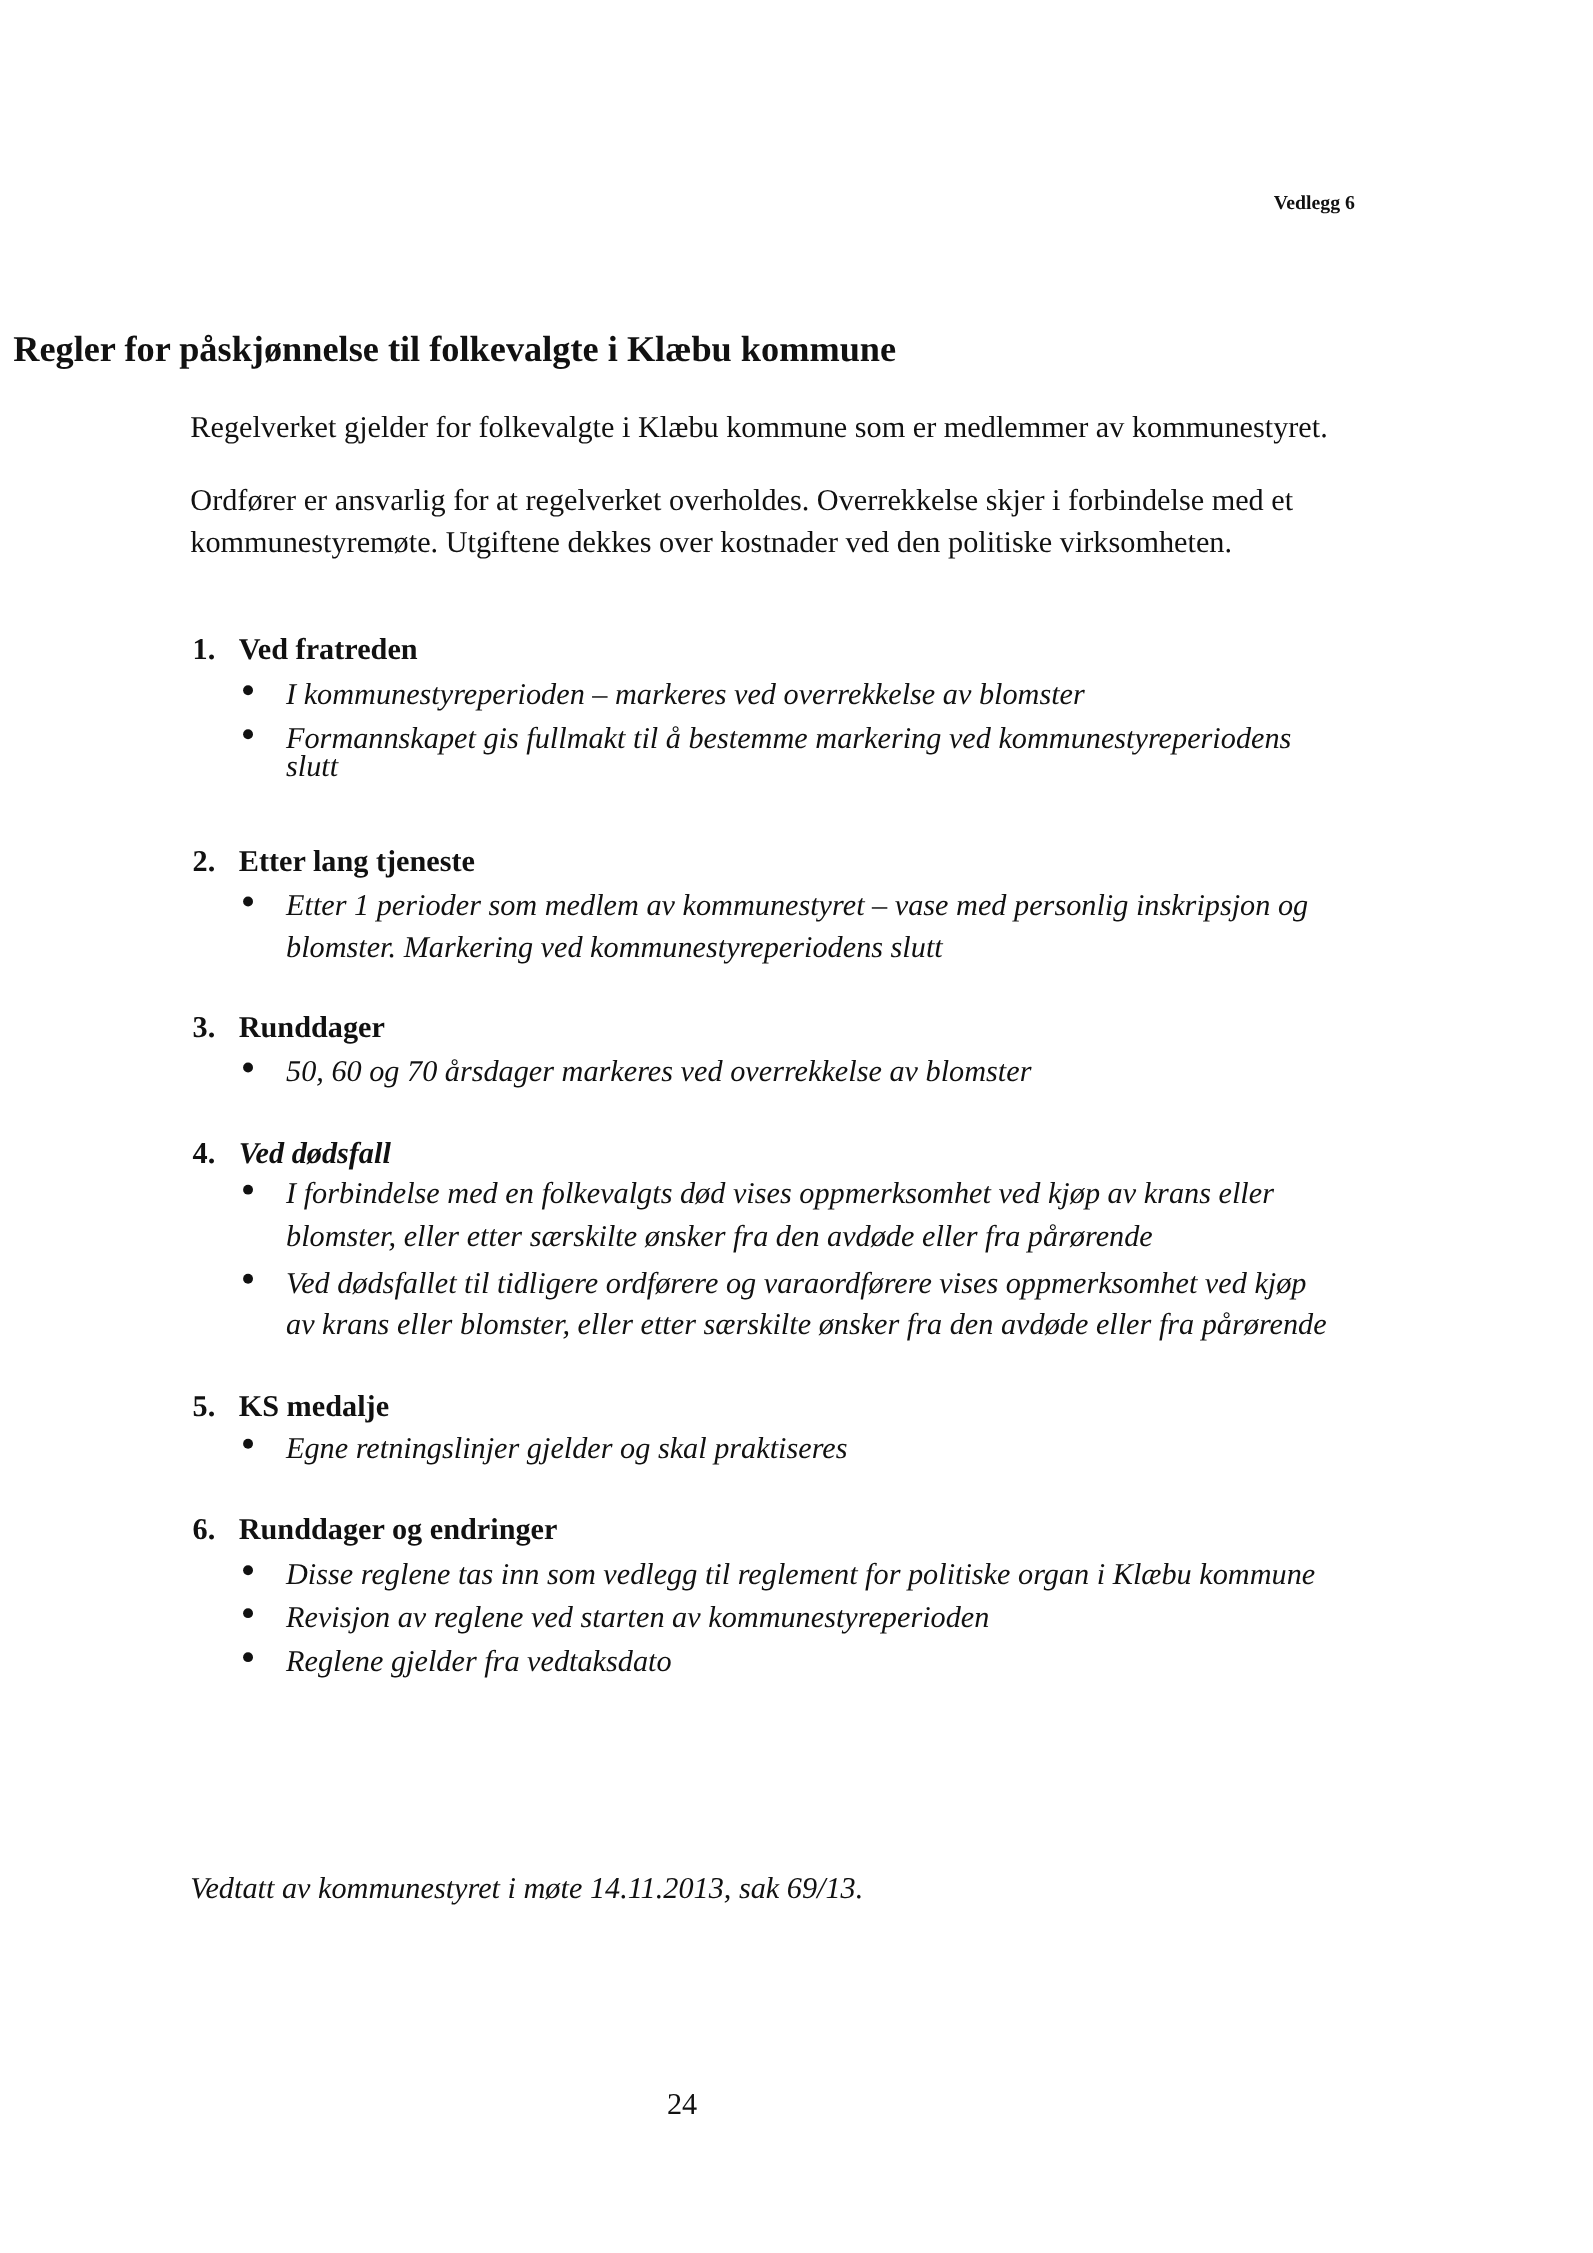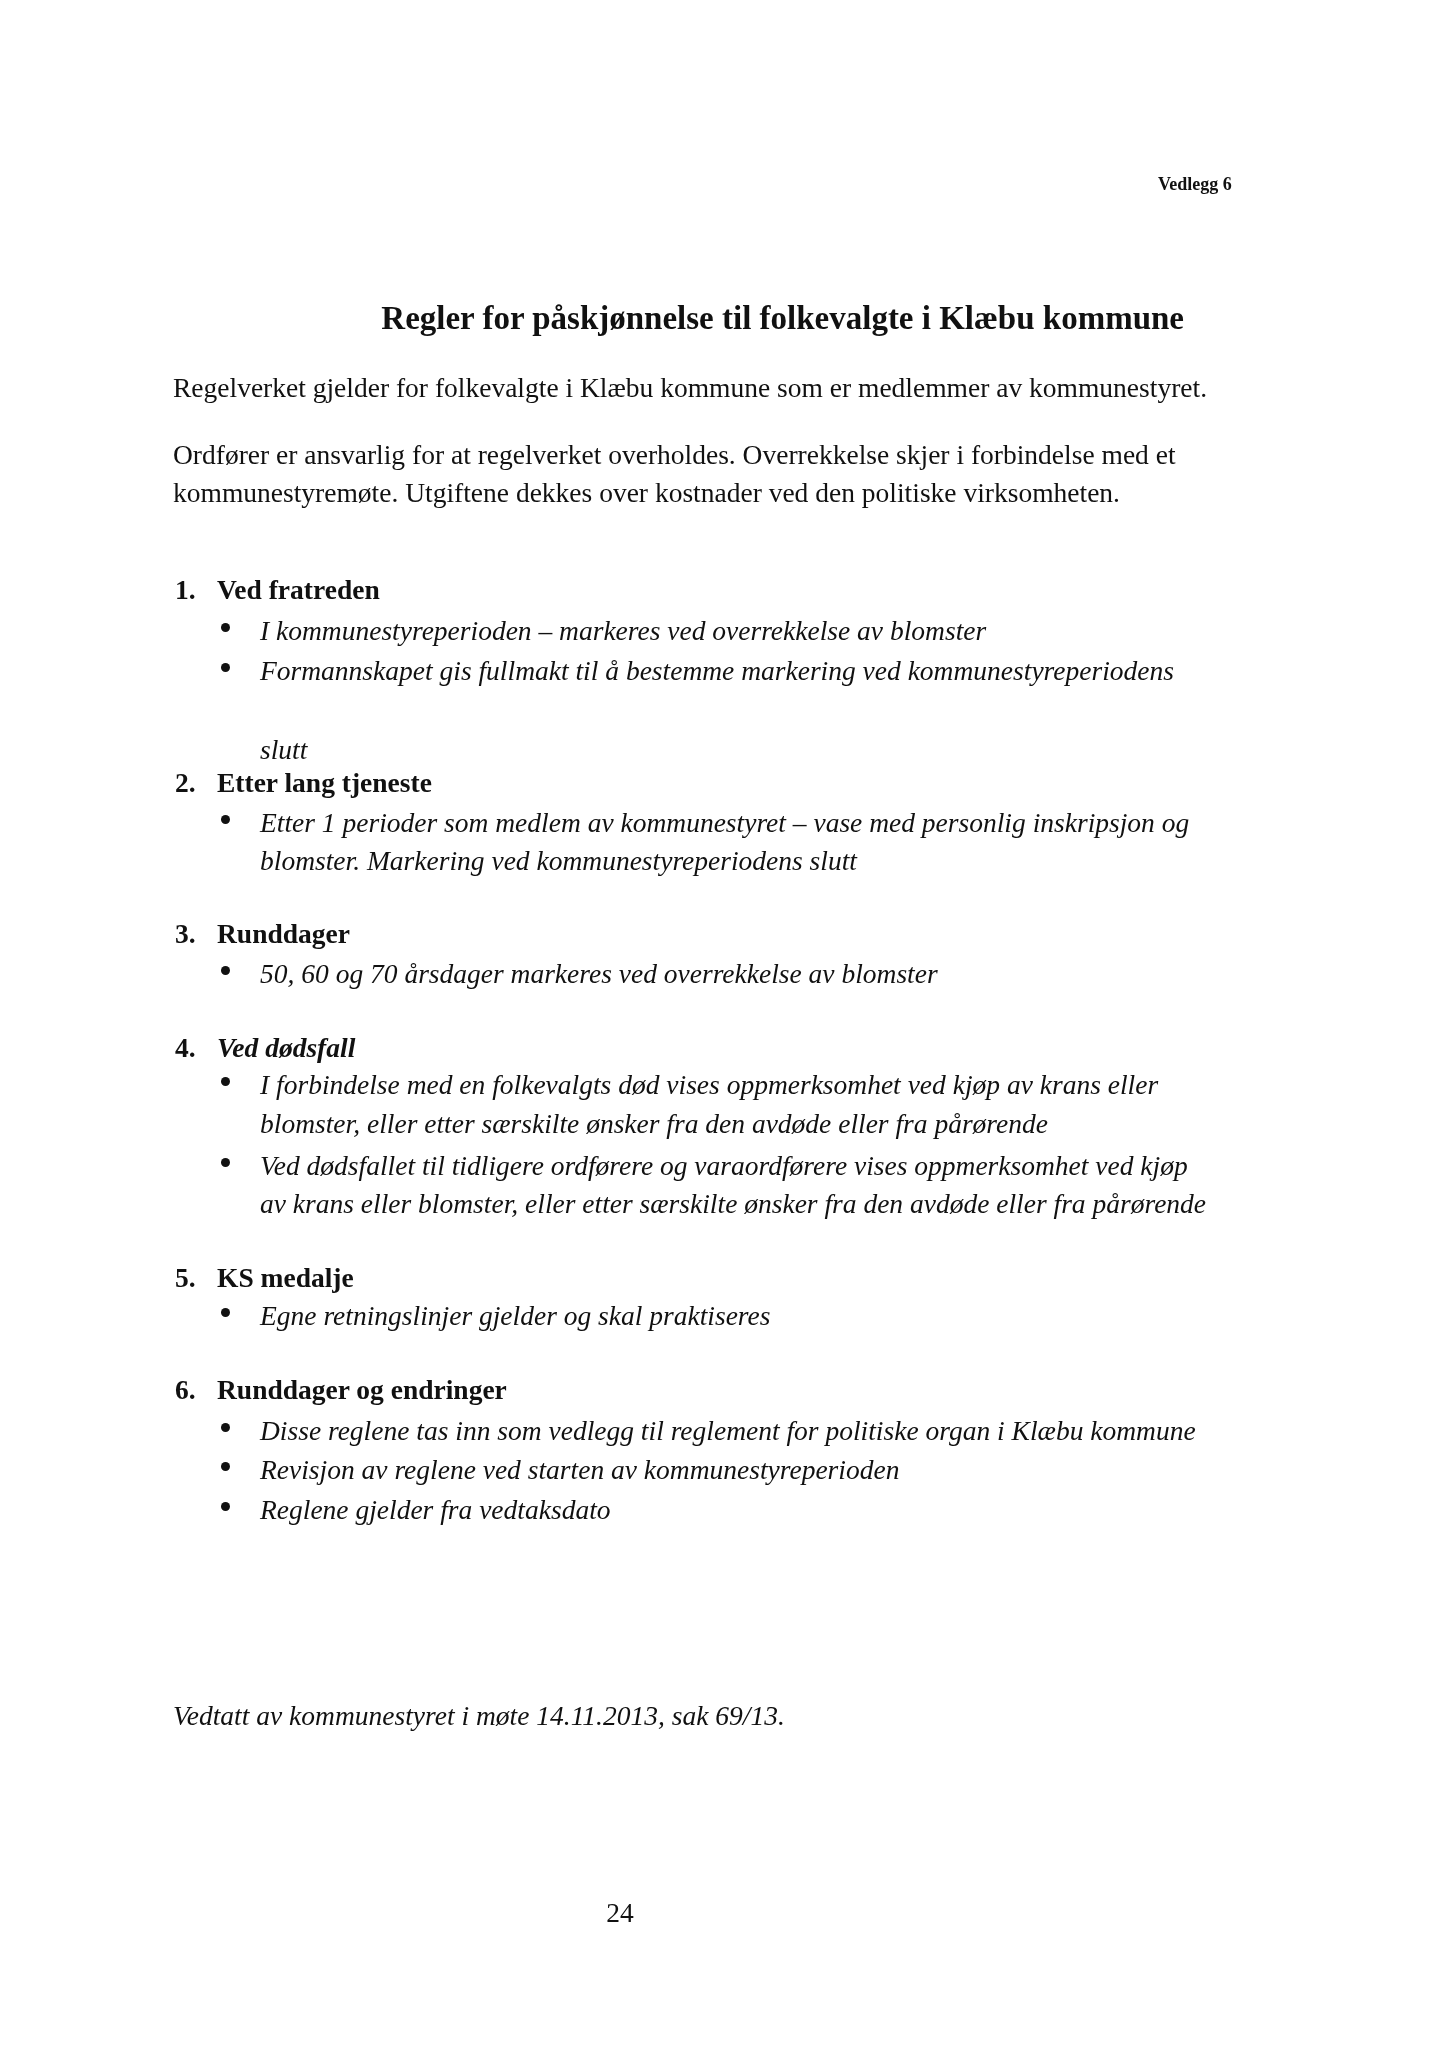--- a/index.html
+++ b/index.html
@@ -14,34 +14,34 @@
   .num { position: absolute; left: 175px; }
   .htext { position: absolute; left: 217px; }
   .bullet { position: absolute; left: 221px; width: 9px; height: 9px; border-radius: 50%; background: #111; }
   .btext { left: 260px; font-style: italic; }
 </style>
 </head>
 <body>
 
 <div class="ln vedlegg" style="top:175px; left:1158px;">Vedlegg 6</div>
 
-<div class="ln title" style="top:302px; left:0; width:1184px; text-align:right;">Regler for påskjønnelse til folkevalgte i Klæbu kommune</div>
+<div class="ln title" style="top:302px; left:12px; width:1184px; text-align:left;">Regler for påskjønnelse til folkevalgte i Klæbu kommune</div>
 
 <div class="ln body" style="top:374px; left:173px;">Regelverket gjelder for folkevalgte i Klæbu kommune som er medlemmer av kommunestyret.</div>
 <div class="ln body" style="top:441px; left:173px;">Ordfører er ansvarlig for at regelverket overholdes. Overrekkelse skjer i forbindelse med et</div>
 <div class="ln body" style="top:479px; left:173px;">kommunestyremøte. Utgiftene dekkes over kostnader ved den politiske virksomheten.</div>
 
 <div>
   <div class="ln body bold num" style="top:576px;">1.</div>
   <div class="ln body bold htext" style="top:576px;">Ved fratreden</div>
   <span class="bullet" style="top:623px;"></span>
   <div class="ln body btext" style="top:617px;">I kommunestyreperioden – markeres ved overrekkelse av blomster</div>
   <span class="bullet" style="top:663px;"></span>
   <div class="ln body btext" style="top:657px;">Formannskapet gis fullmakt til å bestemme markering ved kommunestyreperiodens</div>
-  <div class="ln body btext" style="top:736px;">slutt</div>
+  <div class="ln body btext" style="top:682px;">slutt</div>
 </div>
 
 <div>
   <div class="ln body bold num" style="top:769px;">2.</div>
   <div class="ln body bold htext" style="top:769px;">Etter lang tjeneste</div>
   <span class="bullet" style="top:815px;"></span>
   <div class="ln body btext" style="top:809px;">Etter 1 perioder som medlem av kommunestyret – vase med personlig inskripsjon og</div>
   <div class="ln body btext" style="top:847px;">blomster. Markering ved kommunestyreperiodens slutt</div>
 </div>
 

